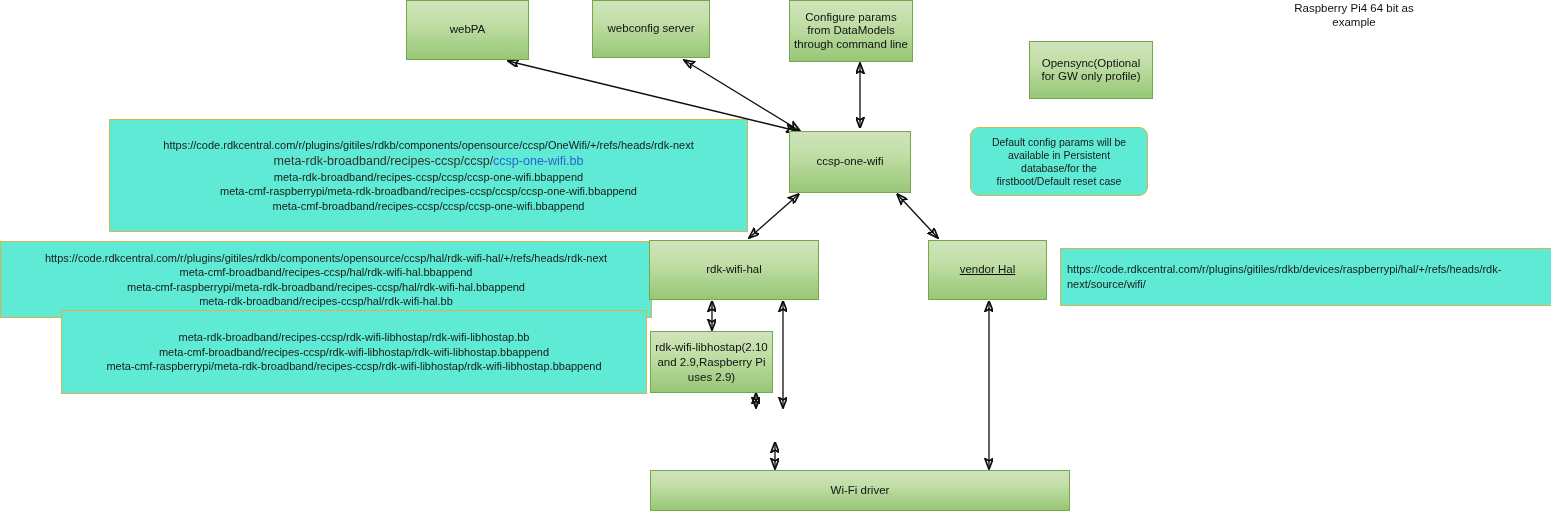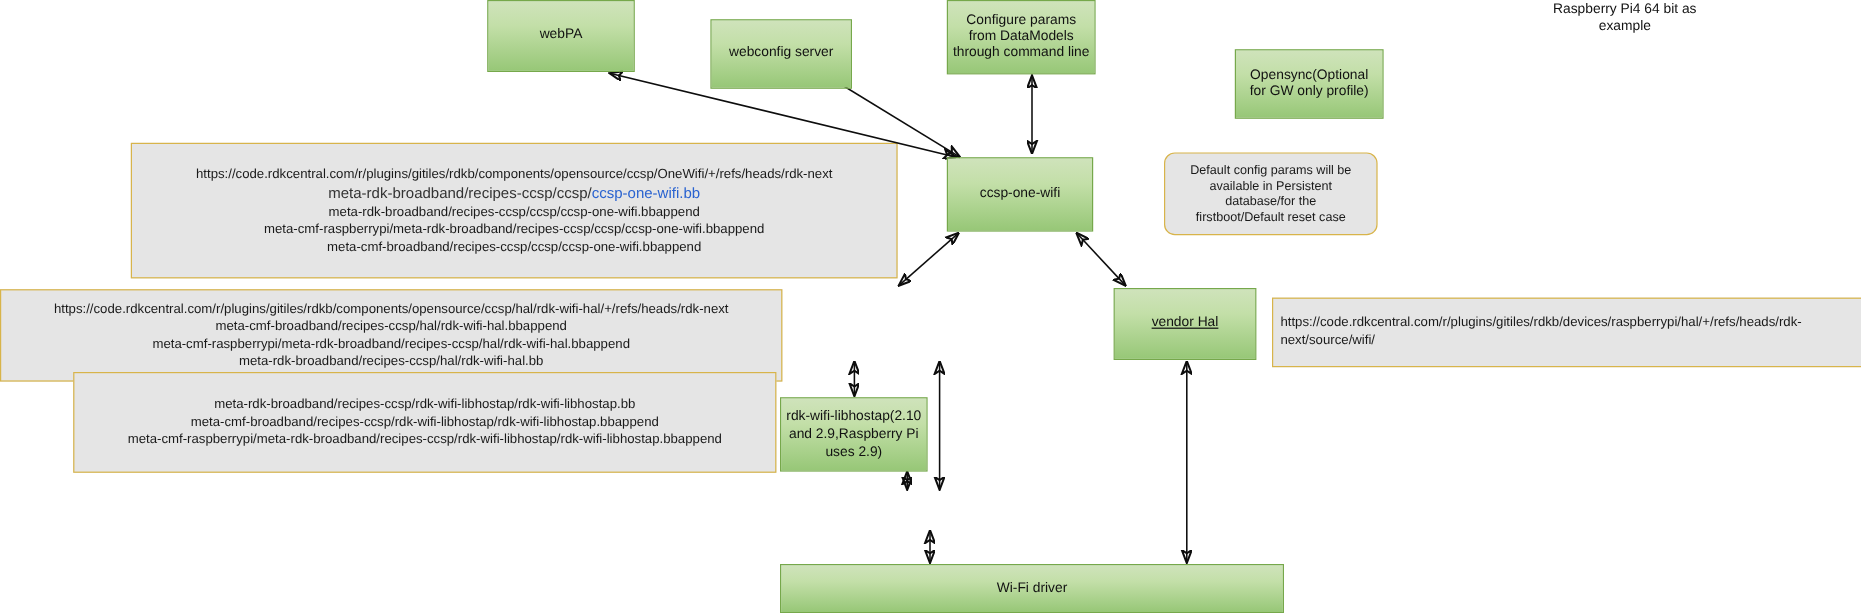--- a/index.html
+++ b/index.html
@@ -26,21 +26,21 @@
     font-size: 11.5px;
     line-height: 13.5px;
     padding: 2px 4px;
     z-index: 3;
   }
   .green {
     background: linear-gradient(to bottom, #cfe3bb 0%, #c3dfa8 35%, #97c777 100%);
     border: 1px solid #76a84b;
   }
   .note {
-    background: #e5e5e5;
+    background: #5eead4;
     border: 1px solid #d8b44a;
     color: #1a1a1a;
     font-size: 11px;
     line-height: 14.5px;
     display: flex;
     flex-direction: column;
     align-items: center;
     justify-content: center;
     padding: 4px 6px;
   }
@@ -106,36 +106,39 @@
 
     <line x1="775" y1="442" x2="775" y2="469" marker-start="url(#ah-start)" marker-end="url(#ah)"></line>
 
     <line x1="989" y1="301" x2="989" y2="469" marker-start="url(#ah-start)" marker-end="url(#ah)"></line>
   </svg>
 
   <div class="node green" style="left:406px; top:0px; width:123px; height:60px;">
     <span>webPA</span>
   </div>
 
-  <div class="node green" style="left:592px; top:16px; width:118px; height:58px;">
+  <div class="node green" style="left:592px; top:0px; width:118px; height:58px;">
     <span>webconfig server</span>
   </div>
 
   <div class="node green" style="left:789px; top:0px; width:124px; height:62px;">
     <span>Configure params from DataModels through command line</span>
   </div>
 
   <div class="node green" style="left:1029px; top:41px; width:124px; height:58px;">
     <span>Opensync(Optional for GW only profile)</span>
   </div>
 
   <div class="node green" style="left:789px; top:131px; width:122px; height:62px;">
     <span>ccsp-one-wifi</span>
   </div>
 
+  <div class="node green" style="left:649px; top:240px; width:170px; height:60px;">
+    <span>rdk-wifi-hal</span>
+  </div>
 
   <div class="node green" style="left:928px; top:240px; width:119px; height:60px;text-decoration:underline;">
     <span>vendor Hal</span>
   </div>
 
   <div class="node green" style="left:650px; top:331px; width:123px; height:62px; line-height:15px;">
     <span>rdk-wifi-libhostap(2.10 and 2.9,Raspberry Pi uses 2.9)</span>
   </div>
 
 

